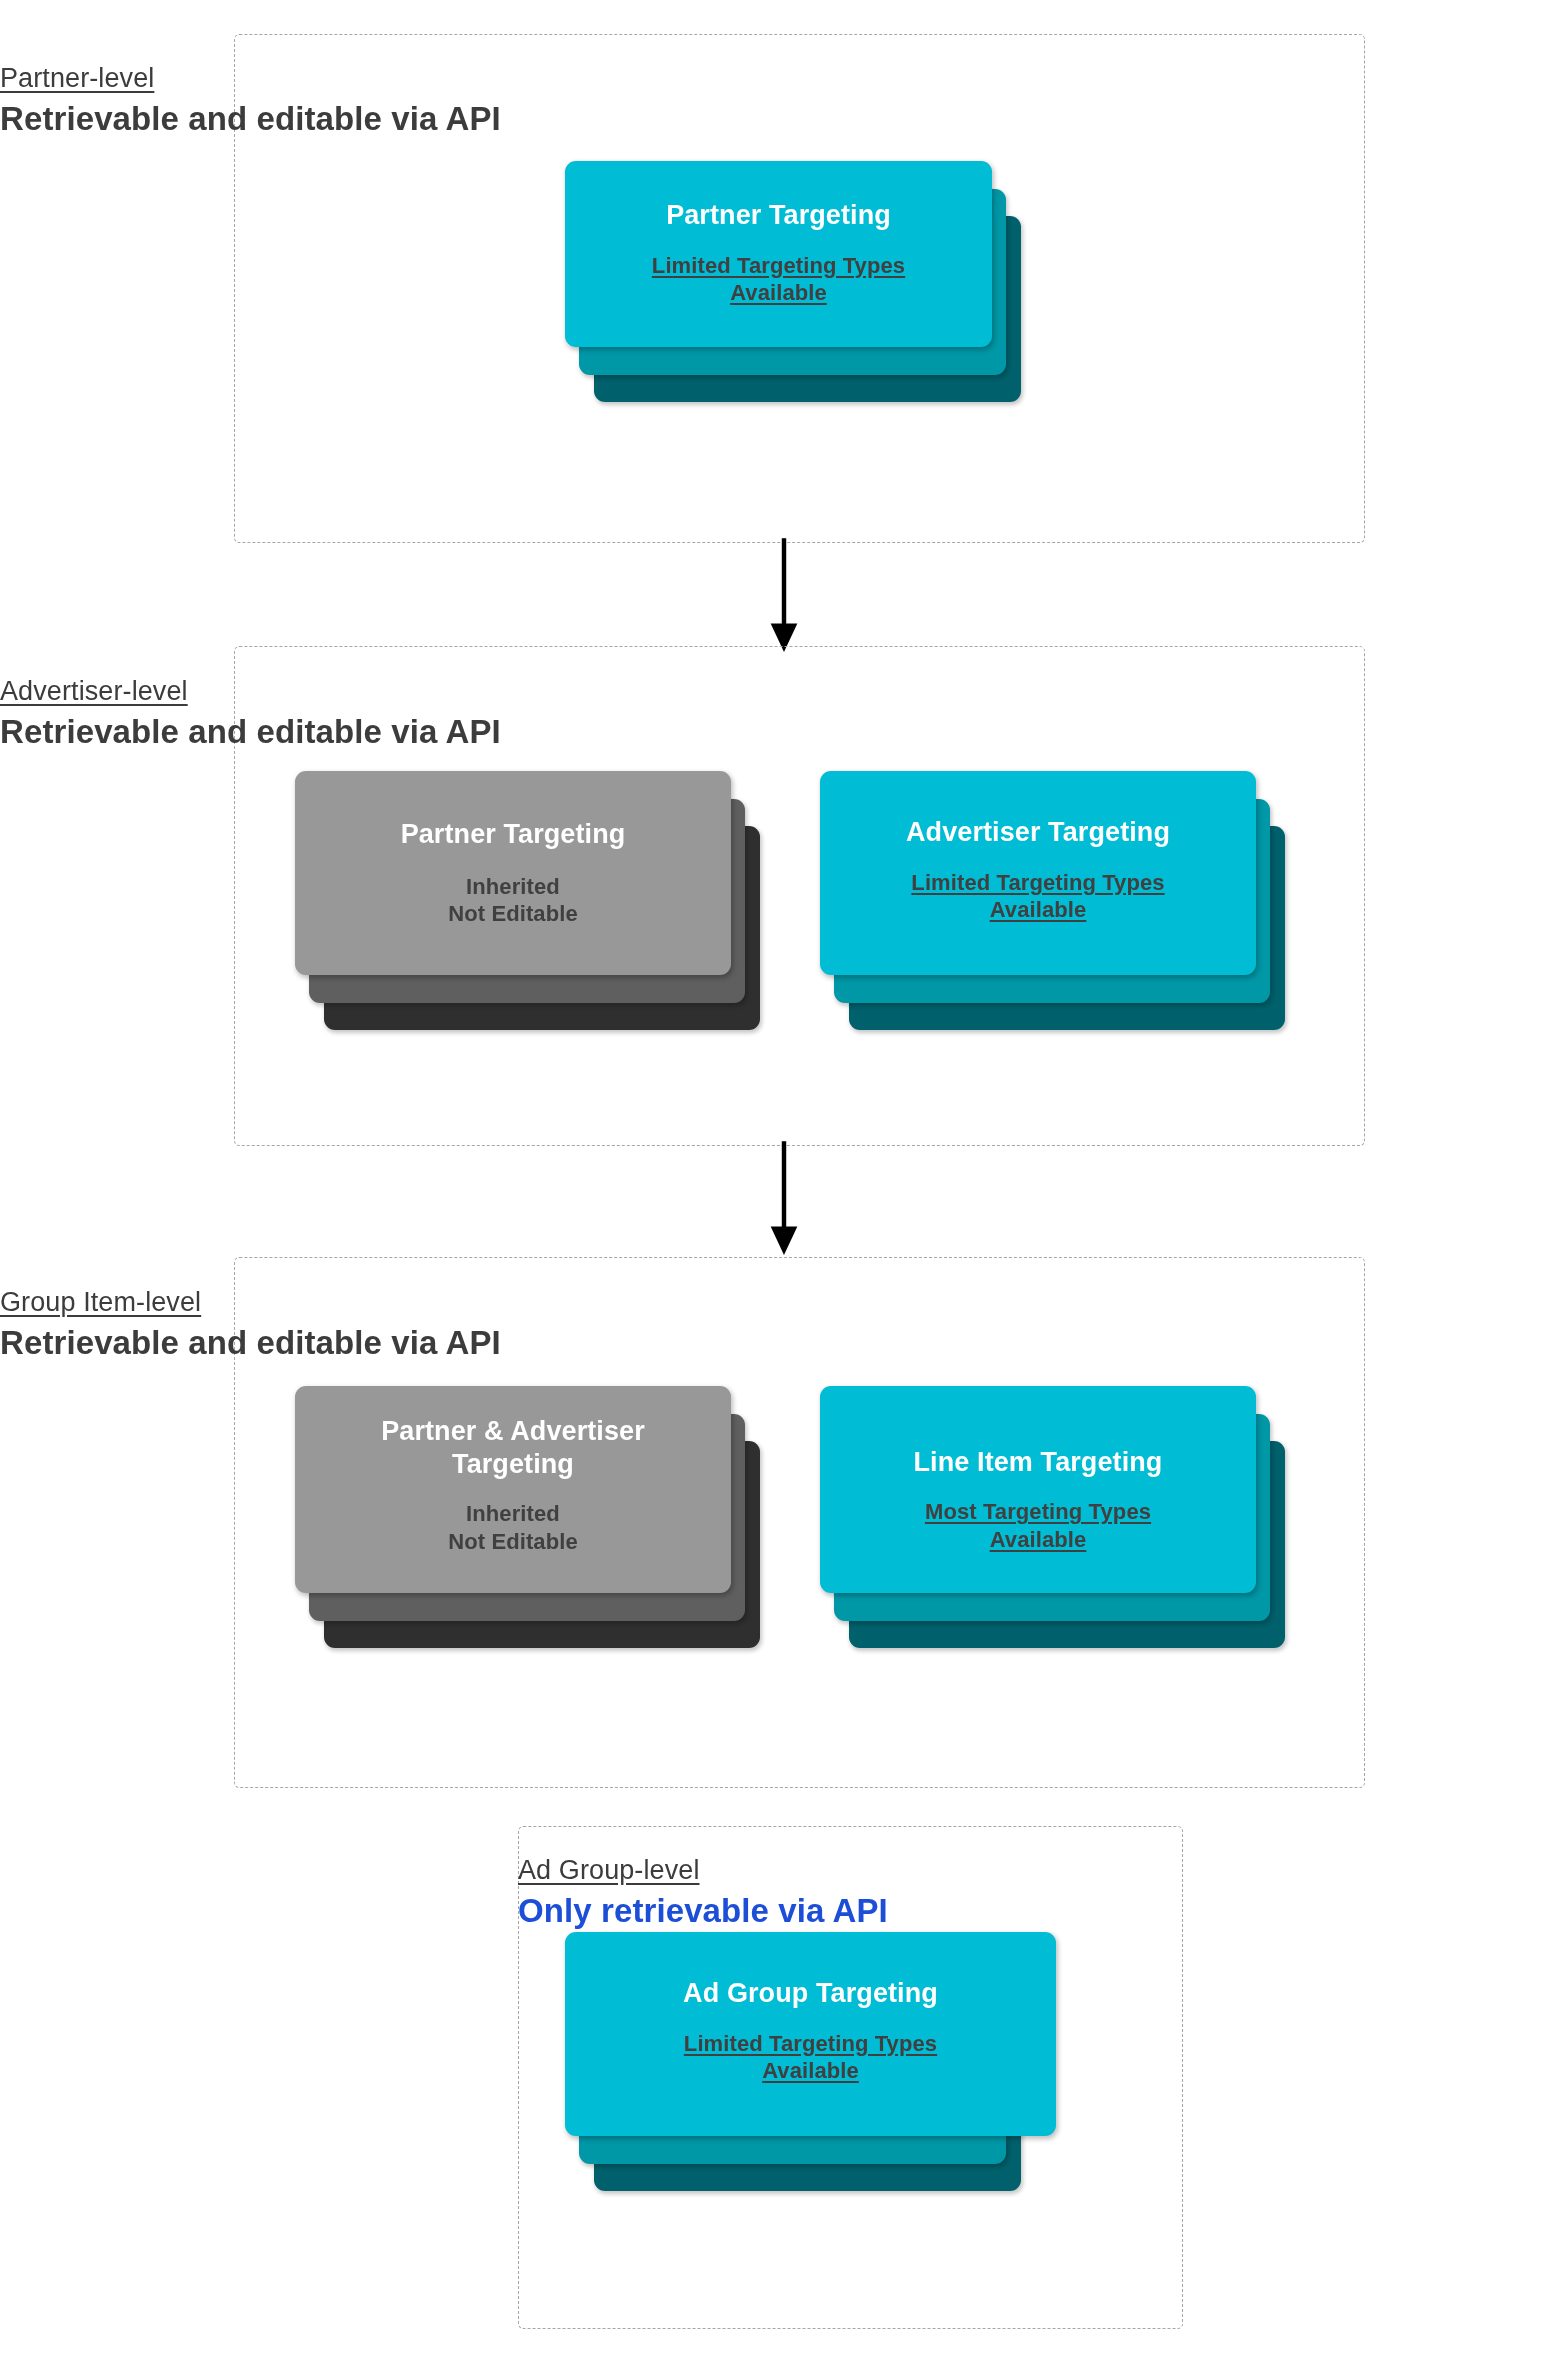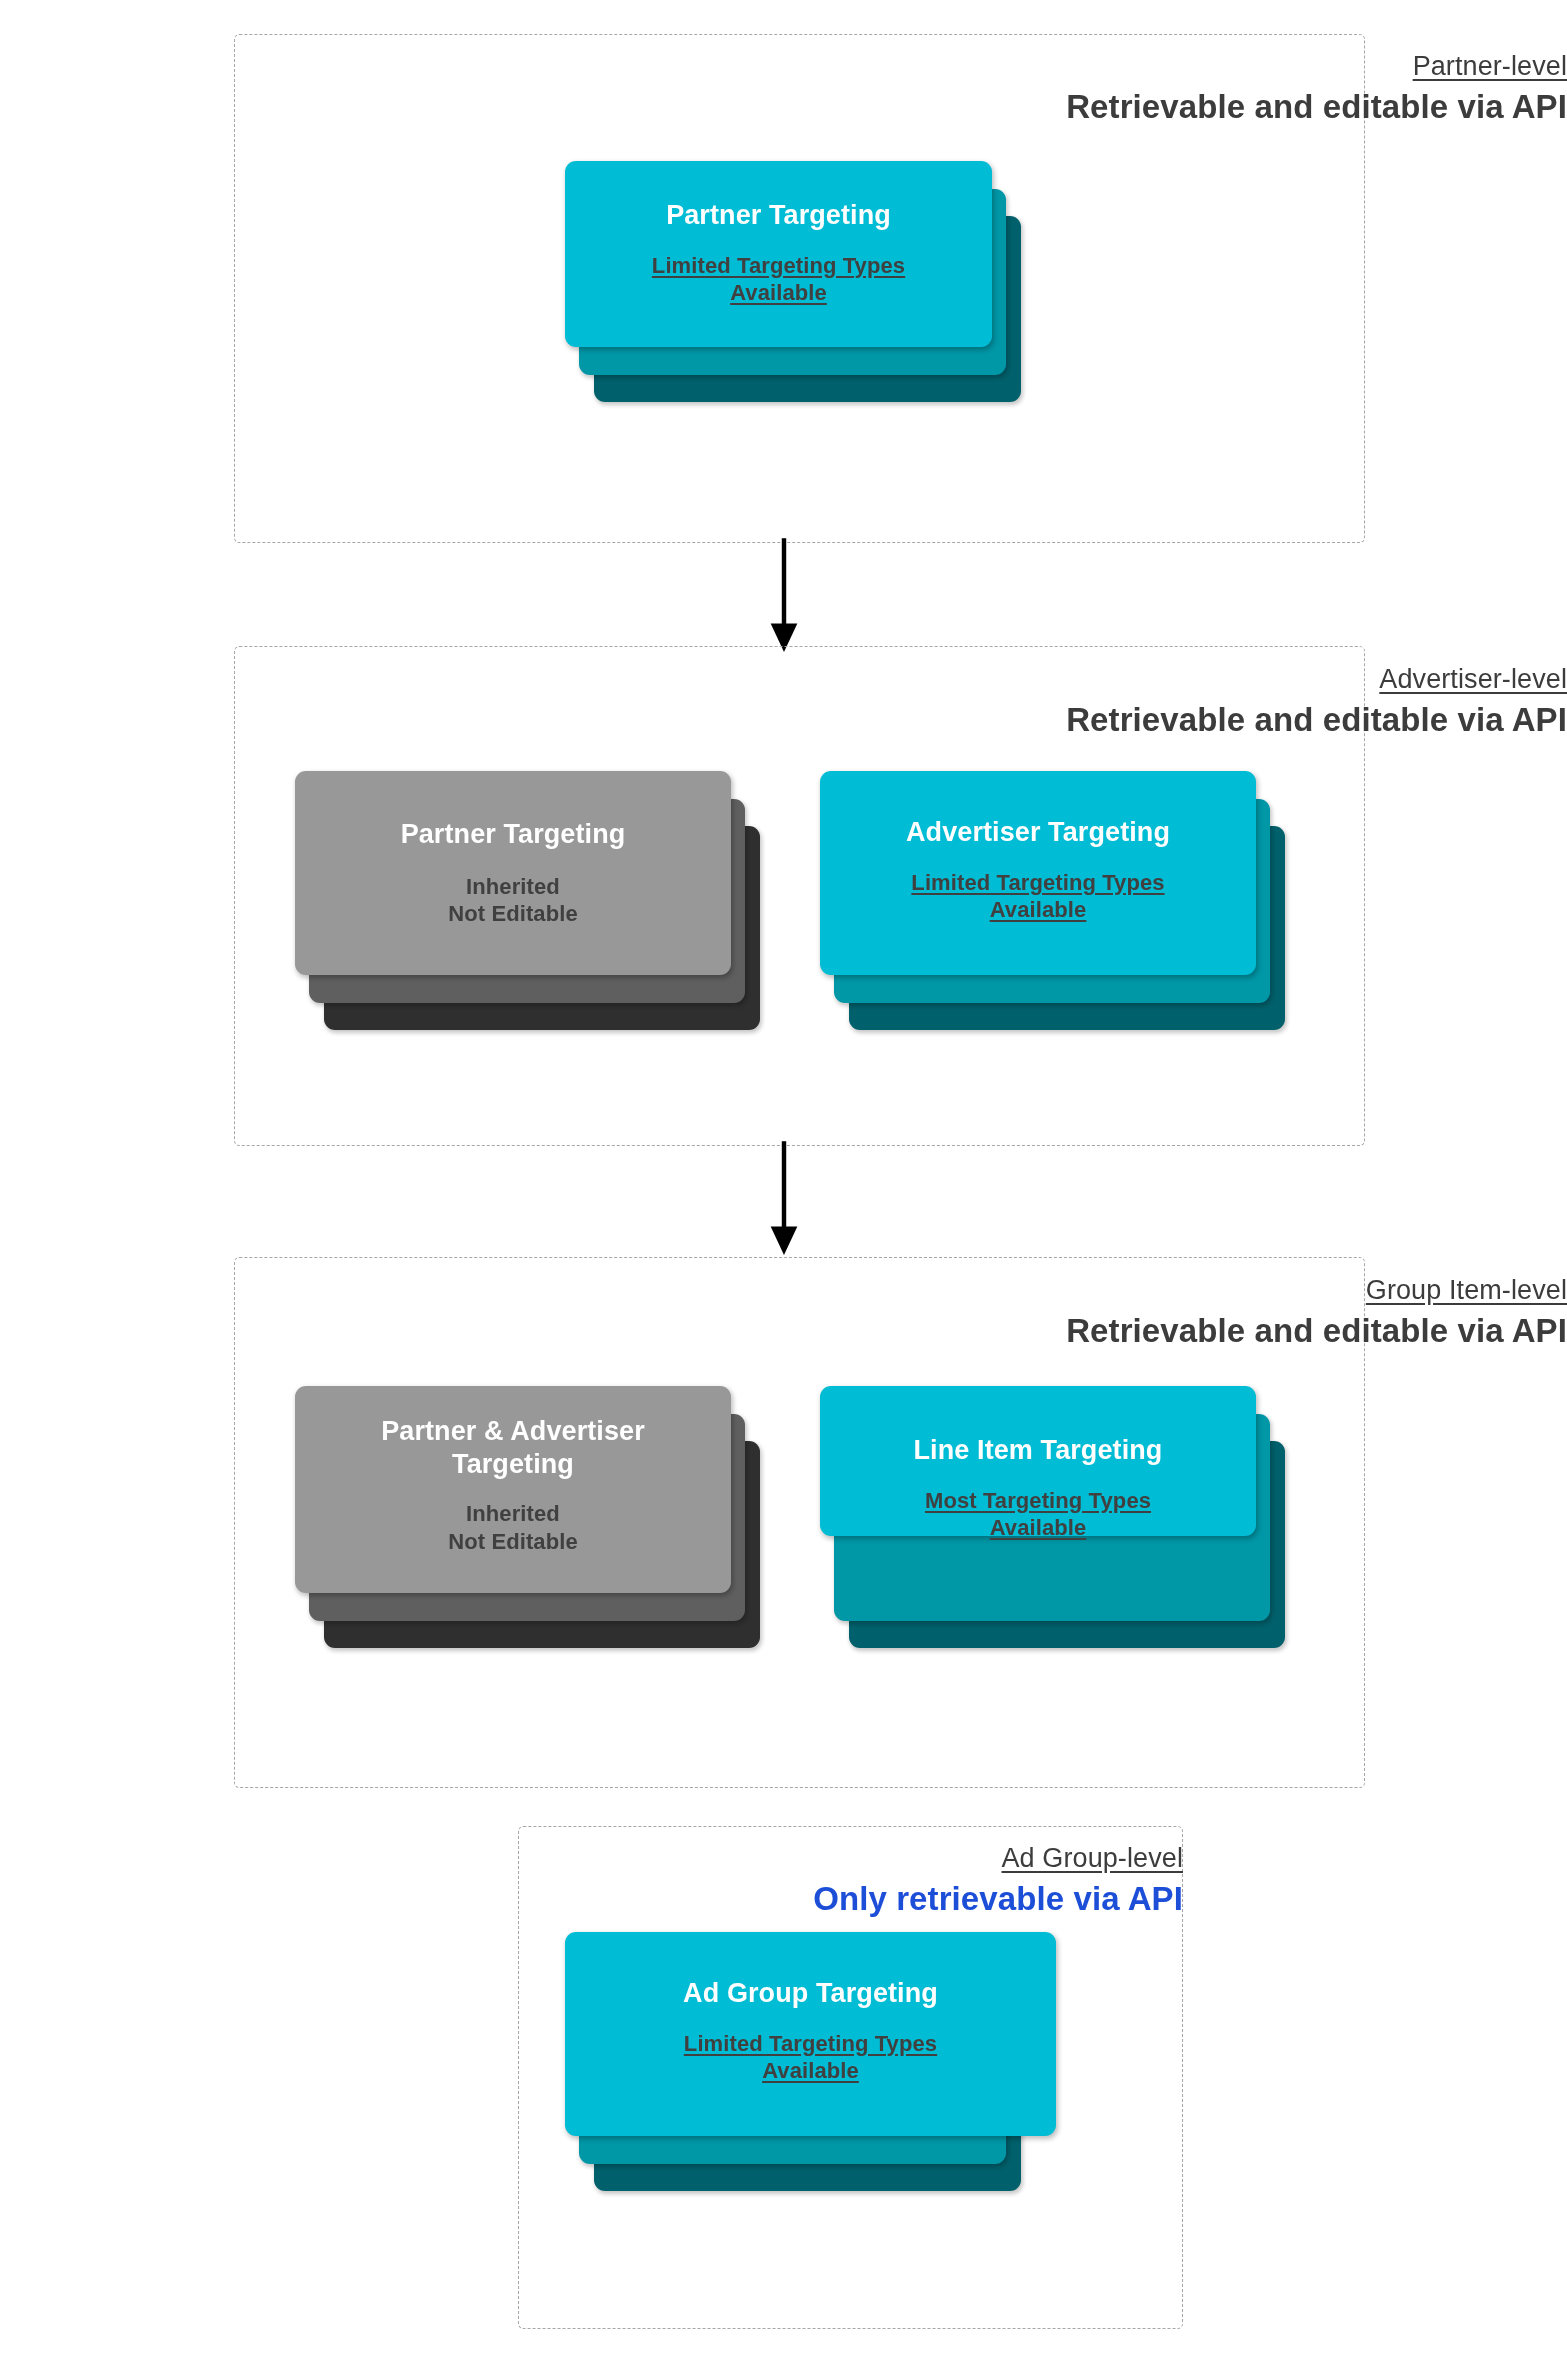--- a/index.html
+++ b/index.html
@@ -26,22 +26,23 @@
     border-radius: 5.4px;
     box-sizing: border-box;
     background: transparent;
   }
 
   
   .level-heading {
     position: absolute;
     left: 0;
     right: 0;
-    text-align: right;
+    text-align: left;
     line-height: 1.22;
+    margin-top: 12px;
   }
   .level-name {
     display: inline-block;
     font-size: 27px;
     font-weight: 400;
     color: #3c3c3c;
     text-decoration: underline;
     text-underline-offset: 3.6px;
     letter-spacing: 0.1px;
   }
@@ -200,21 +201,21 @@
       <div class="card-note" style="margin-top:19.6px;">
         <span>Inherited</span><br>
         <span>Not Editable</span>
       </div>
     </div>
   </div>
 
   <div class="card-stack cyan" style="left:820px; top:1386px; width:482px; height:268px;">
     <div class="card-layer back2" style="width:436px; height:207px;"></div>
     <div class="card-layer back1" style="width:436px; height:207px;"></div>
-    <div class="card-layer front" style="width:436px; height:150px; padding-top:48px;">
+    <div class="card-layer front" style="width:436px; height:207px; padding-top:20px;justify-content:center;">
       <div class="card-title">Line Item Targeting</div>
       <div class="card-note underlined" style="margin-top:19.6px;">
         <span>Most Targeting Types</span><br>
         <span>Available</span>
       </div>
     </div>
   </div>
 
   <div class="level-box" style="left:518px; top:1826px; width:665px; height:503px;"></div>
 

